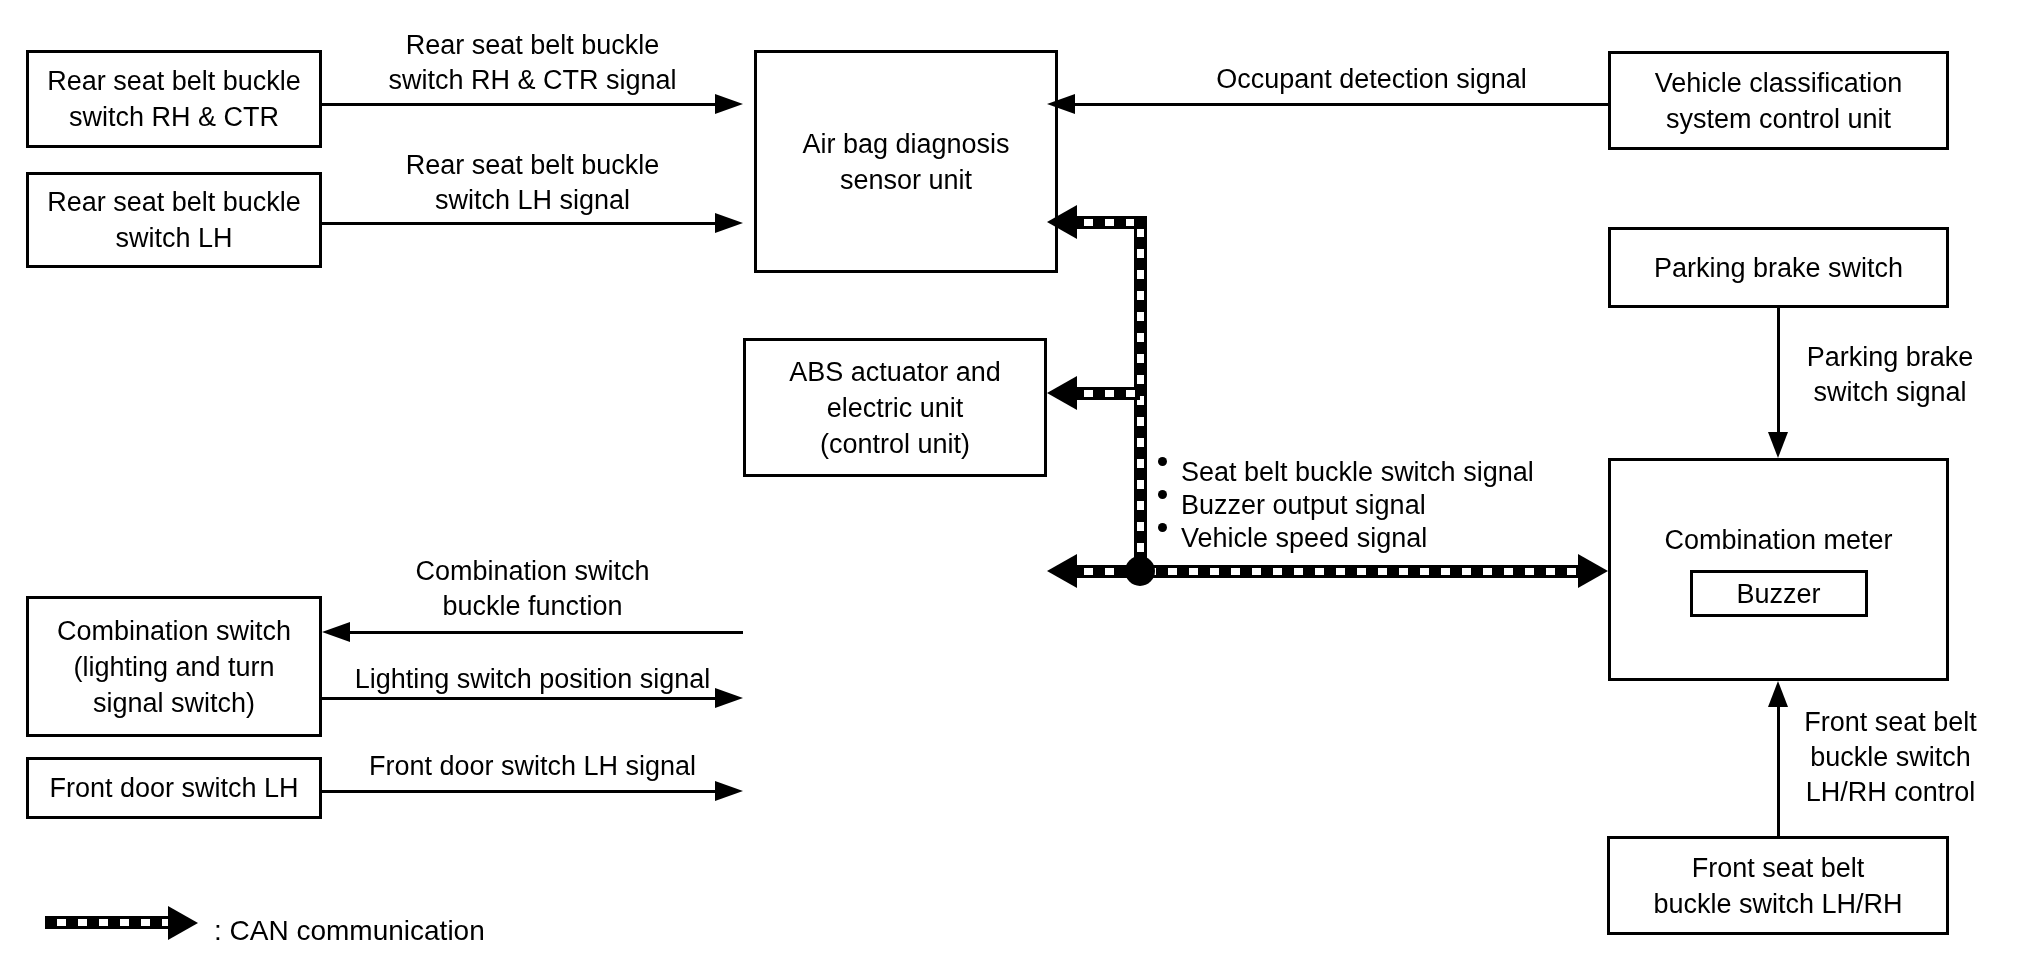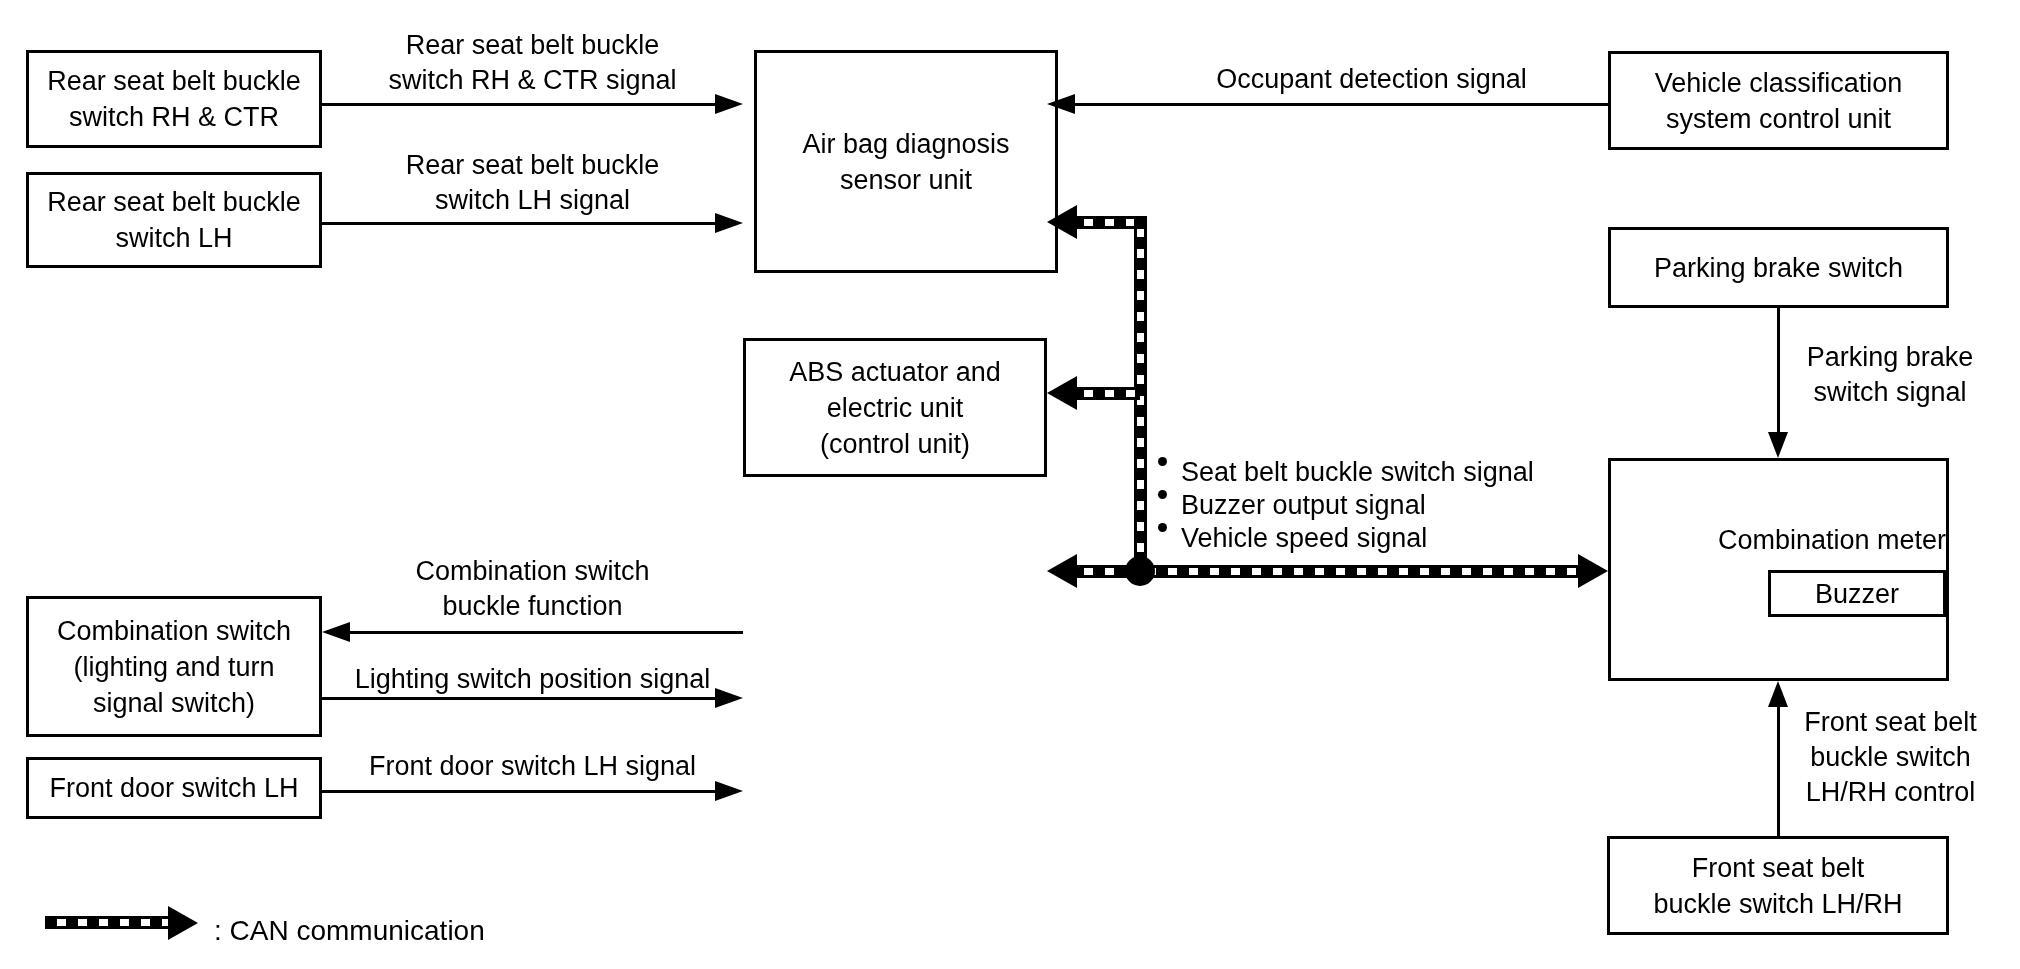--- a/index.html
+++ b/index.html
@@ -97,21 +97,21 @@
     <span>Parking brake switch</span>
   </div>
 
   <div class="box" style="left:743px; top:324px; width:304px; height:139px;margin-top:14px;">
     <span>ABS actuator and</span>
     <span>electric unit</span>
     <span>(control unit)</span>
   </div>
 
 
-  <div class="box" style="left:1608px; top:458px; width:341px; height:223px;align-items:flex-end;">
+  <div class="box" style="left:1608px; top:458px; width:341px; height:223px;">
     <span>Combination meter</span>
     <div class="sub-box">
       <span>Buzzer</span>
     </div>
   </div>
 
   <div class="box" style="left:26px; top:596px; width:296px; height:141px;">
     <span>Combination switch</span>
     <span>(lighting and turn</span>
     <span>signal switch)</span>

